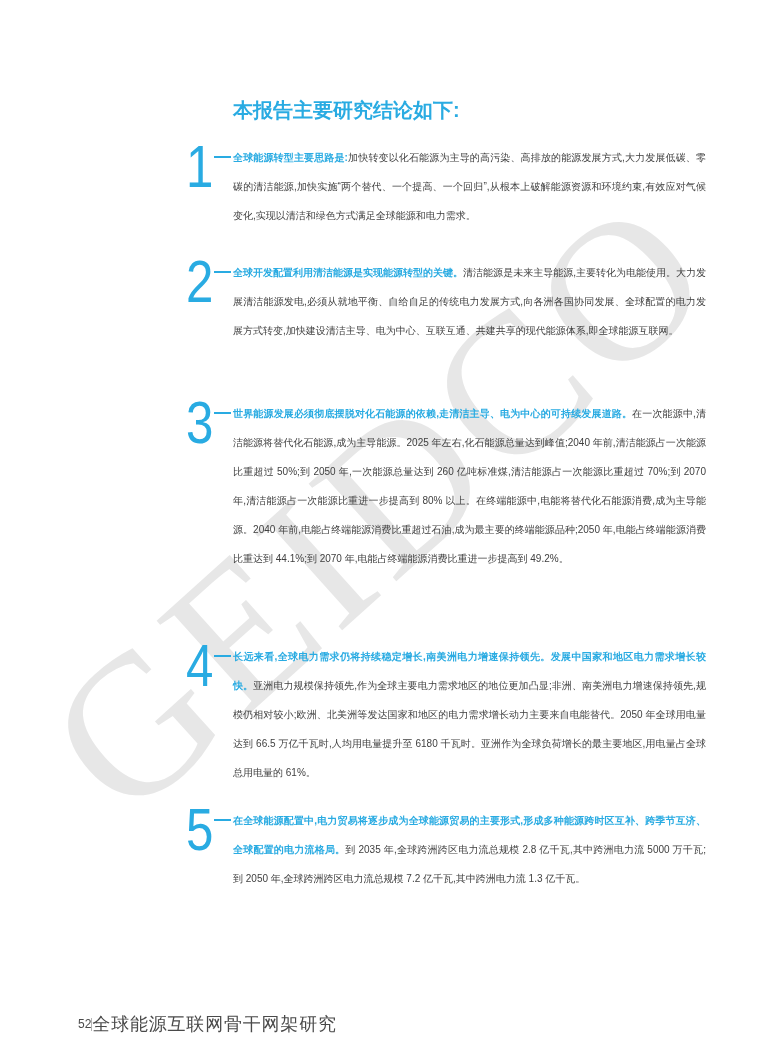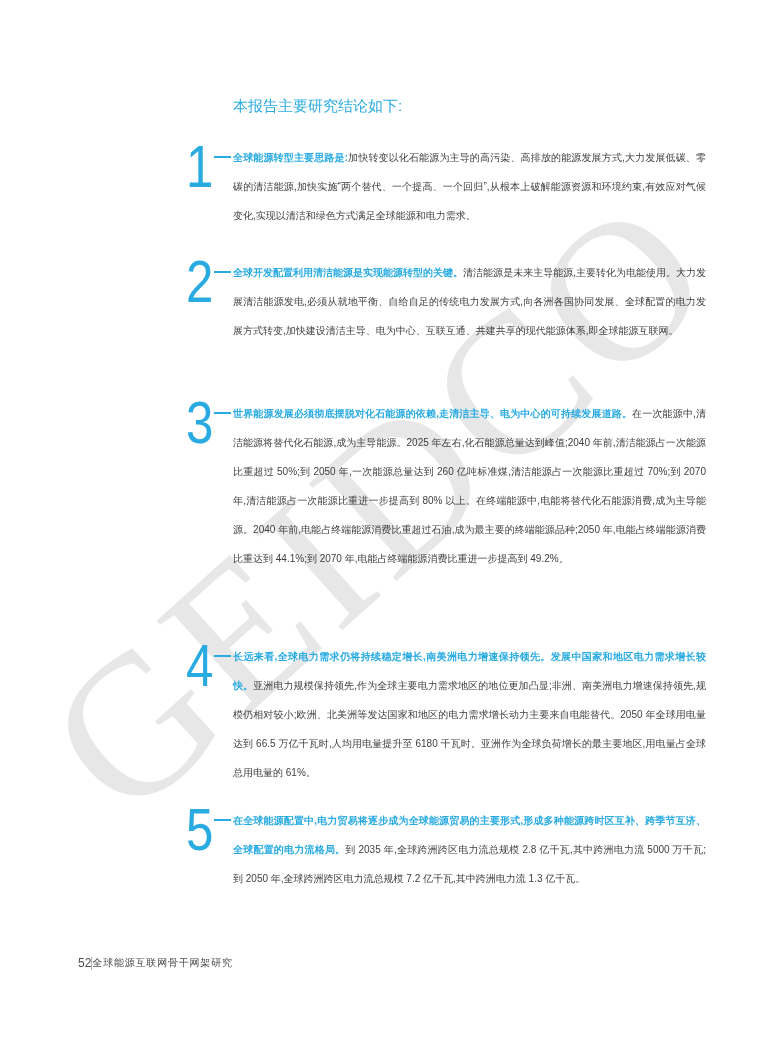--- a/index.html
+++ b/index.html
@@ -26,22 +26,22 @@
     letter-spacing:8px;
     color:var(--watermark);
     white-space:nowrap;
     z-index:0;
     user-select:none;
   }
   .content{position:relative;z-index:1;}
   .heading{
     position:absolute;
     left:233px;top:97px;
-    font-size:15px;
-    font-weight:normal;
+    font-size:20px;
+    font-weight:bold;
     color:var(--accent);
   }
   .item{
     position:absolute;
     left:186px;
     width:520px;
   }
   .item-number{
     position:absolute;
     left:0;top:-6px;
@@ -65,35 +65,35 @@
     line-height:29px;
     text-align:justify;
     color:var(--body-text);
   }
   .item-lead{
     color:var(--accent);
     font-weight:bold;
   }
   .footer{
     position:absolute;
-    left:78px;top:956px;
+    left:78px;top:1012px;
     display:flex;
     align-items:center;
     gap:0;
   }
   .footer-pagenum{
     font-size:12px;
     color:var(--footer-text);
   }
   .footer-divider{
     width:1px;height:13px;
     background:var(--footer-divider);
   }
   .footer-title{
-    font-size:10px;
+    font-size:18px;
     letter-spacing:0.8px;
     color:var(--footer-text);
   }
   #item-1{top:143px;}
   #item-2{top:258px;}
   #item-3{top:399px;}
   #item-4{top:642px;}
   #item-5{top:806px;}
 </style>
 </head>

